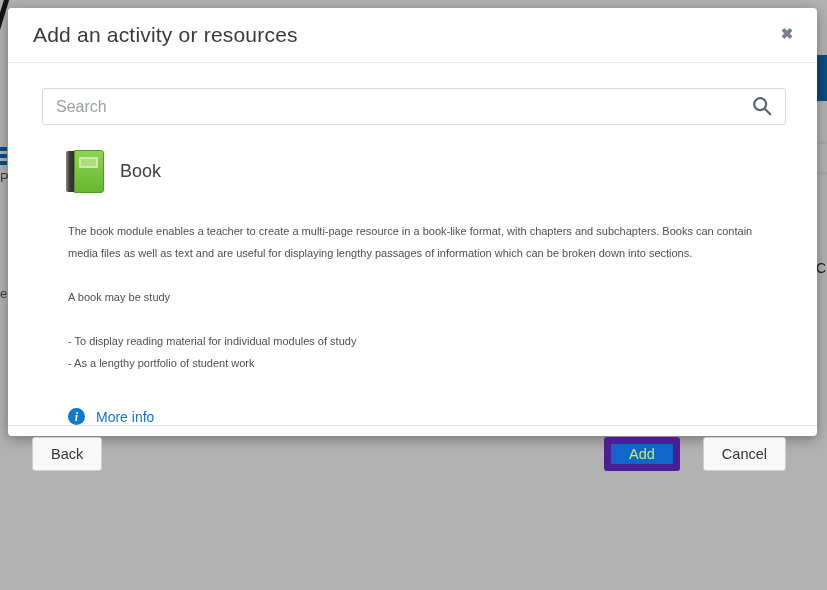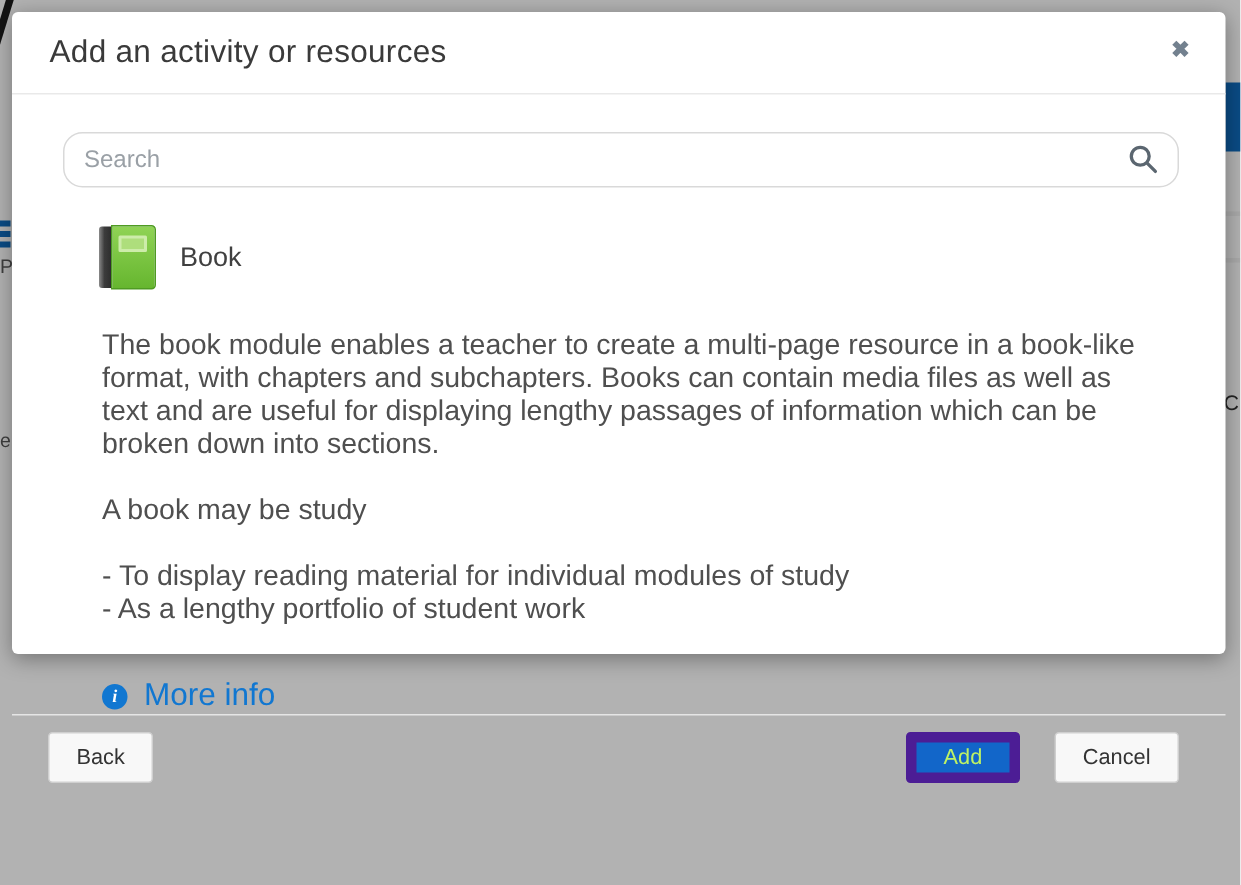--- a/index.html
+++ b/index.html
@@ -63,21 +63,21 @@
     color: #73818f; font-size: 15px; font-weight: bold;
     line-height: 28px; text-align: center;
     font-family: "Liberation Sans", sans-serif;
   }
 
   .modal-body { flex: 1 1 auto; padding: 25px 31px 0 34px; position: relative; }
 
   .search-wrap { position: relative; }
   .search-input {
     width: 100%; height: 37px;
-    border: 1px solid #d9d9d9; border-radius: 13px;
+    border: 1px solid #d9d9d9; border-radius: 3px;
     padding: 0 44px 0 13px;
     font-size: 16px; color: #333;
     font-family: "Liberation Sans", sans-serif;
     outline: none;
   }
   .search-input::placeholder { color: #9aa0a6; }
   .search-icon {
     position: absolute; right: 13px; top: 7px;
     width: 22px; height: 22px; pointer-events: none;
   }
@@ -99,39 +99,39 @@
     border-radius: 0 3px 3px 0;
   }
   .book-label {
     position: absolute; left: 13px; top: 7px; width: 19px; height: 11px;
     background: #aede7c; border: 2px solid #cdecaa; border-radius: 1px;
   }
   .module-name { font-size: 18px; color: #404040; }
 
   .module-desc {
     margin-top: 27px; margin-left: 26px; margin-right: 10px;
-    font-size: 19px; line-height: 22px; color: #4f4f4f;
+    font-size: 11px; line-height: 22px; color: #4f4f4f;
   }
   .desc-par { margin-bottom: 22px; }
   .usage-list div { }
 
   .more-info {
     margin-top: 34px; margin-left: 26px;
     display: inline-flex; align-items: center; gap: 11px;
     text-decoration: none; cursor: pointer;
   }
   .info-icon {
     width: 17px; height: 17px; border-radius: 50%;
     background: #1177d1; color: #fff;
     font-size: 12px; font-weight: bold; font-style: italic;
     font-family: "Liberation Serif", serif;
     display: flex; align-items: center; justify-content: center;
     line-height: 1;
   }
-  .more-info-label { color: #1177d1; font-size: 21px; }
+  .more-info-label { color: #1177d1; font-size: 14px; }
 
   .modal-footer {
     flex: 0 0 56px;
     border-top: 1px solid #e5e5e5;
     display: flex; align-items: center;
     padding: 0 31px 0 24px;
   }
   .btn {
     height: 34px; border-radius: 3px;
     font-size: 14.5px; font-family: "Liberation Sans", sans-serif;

